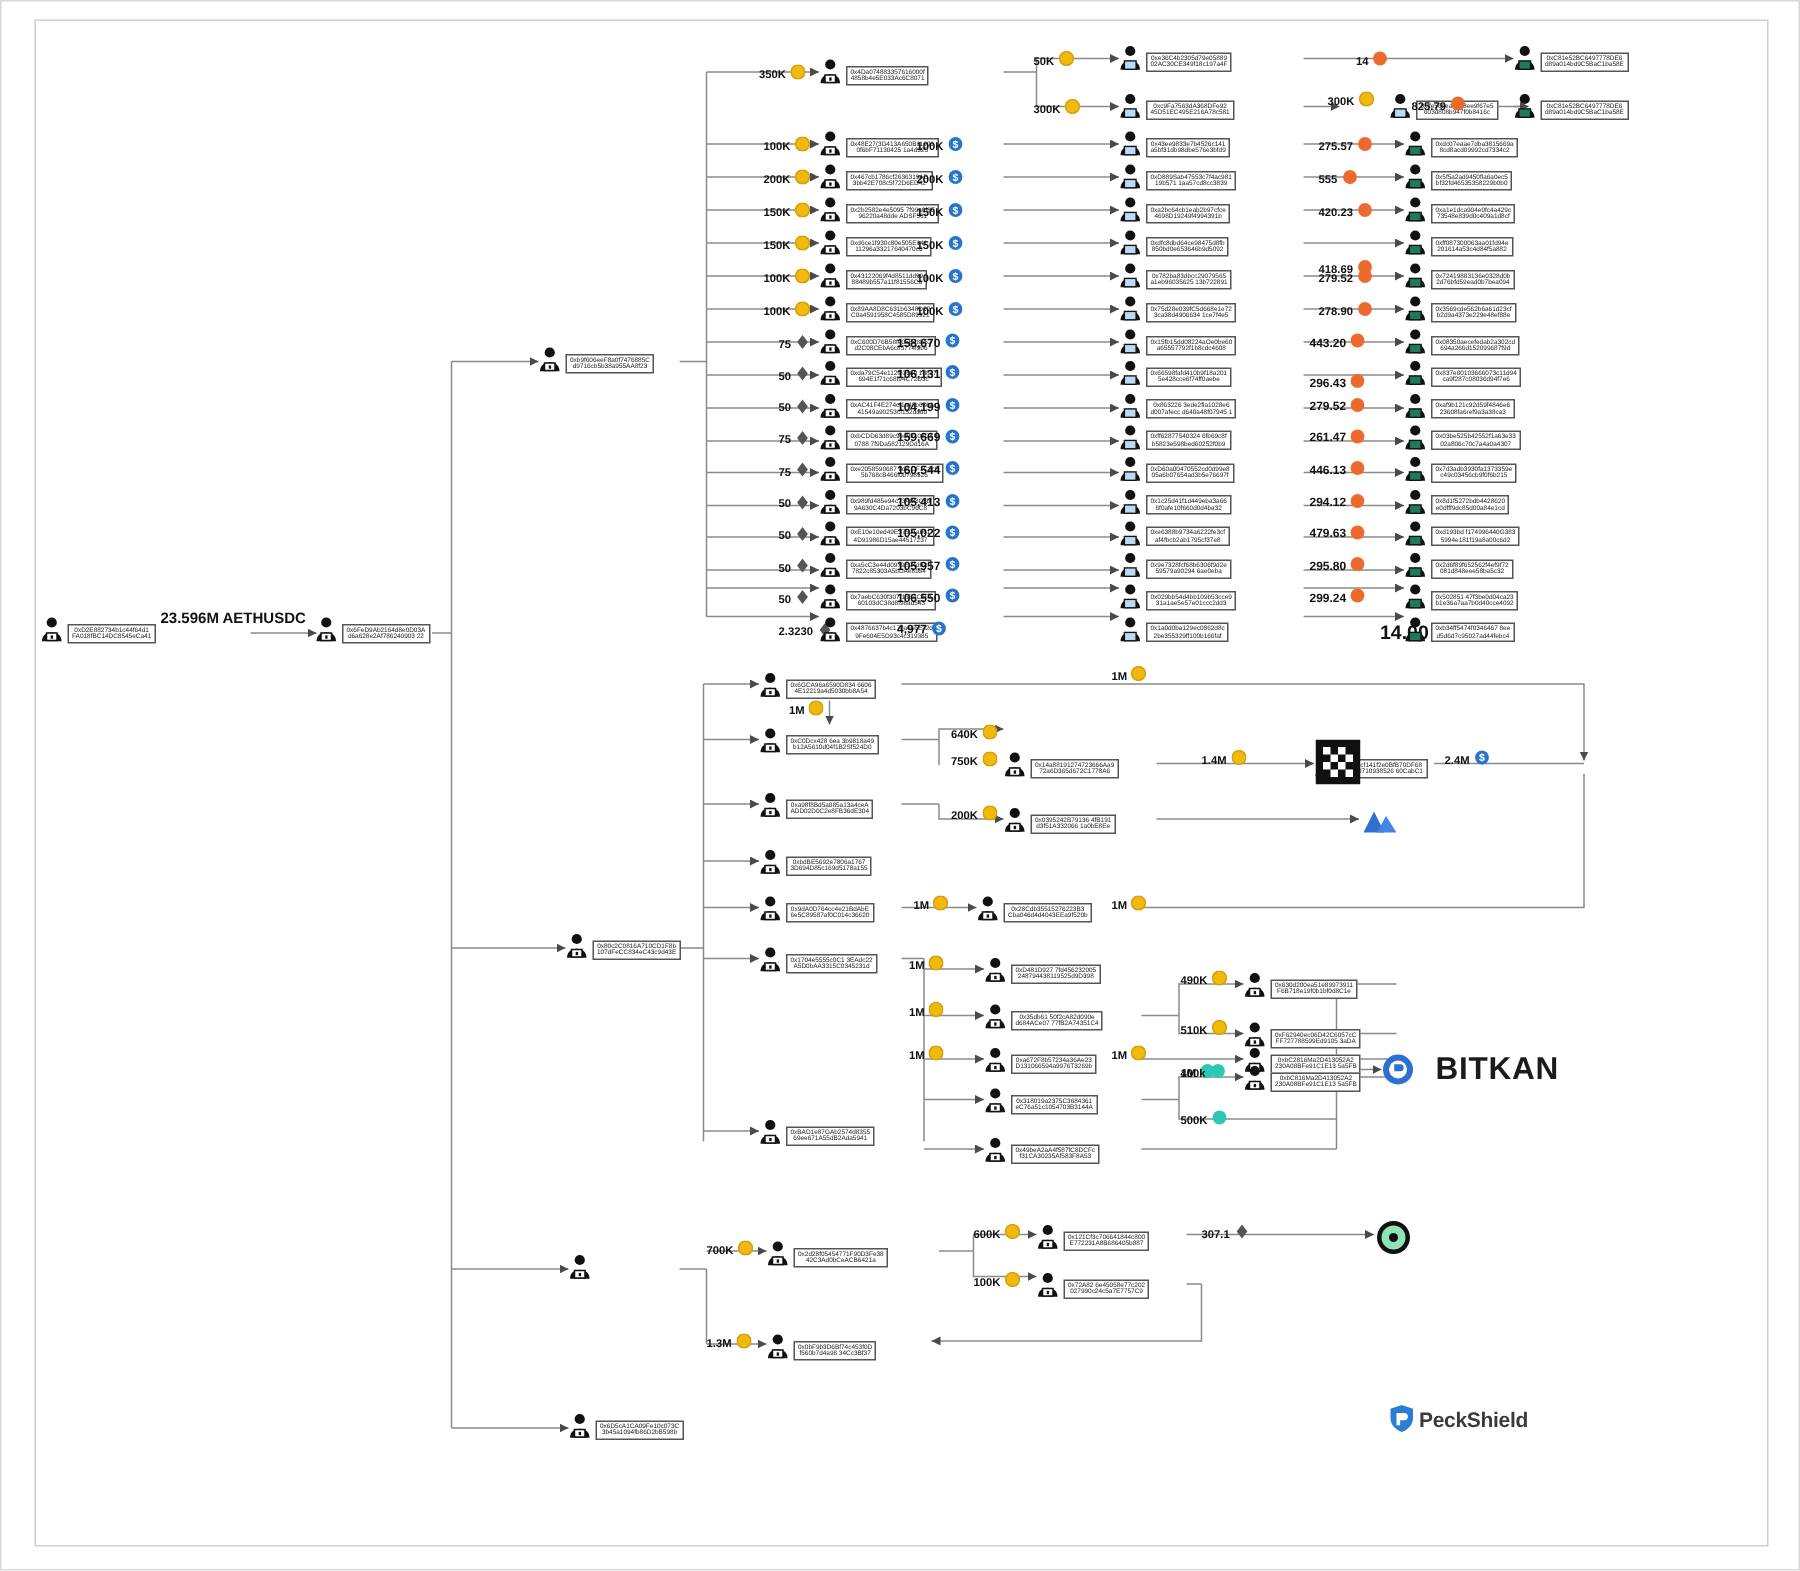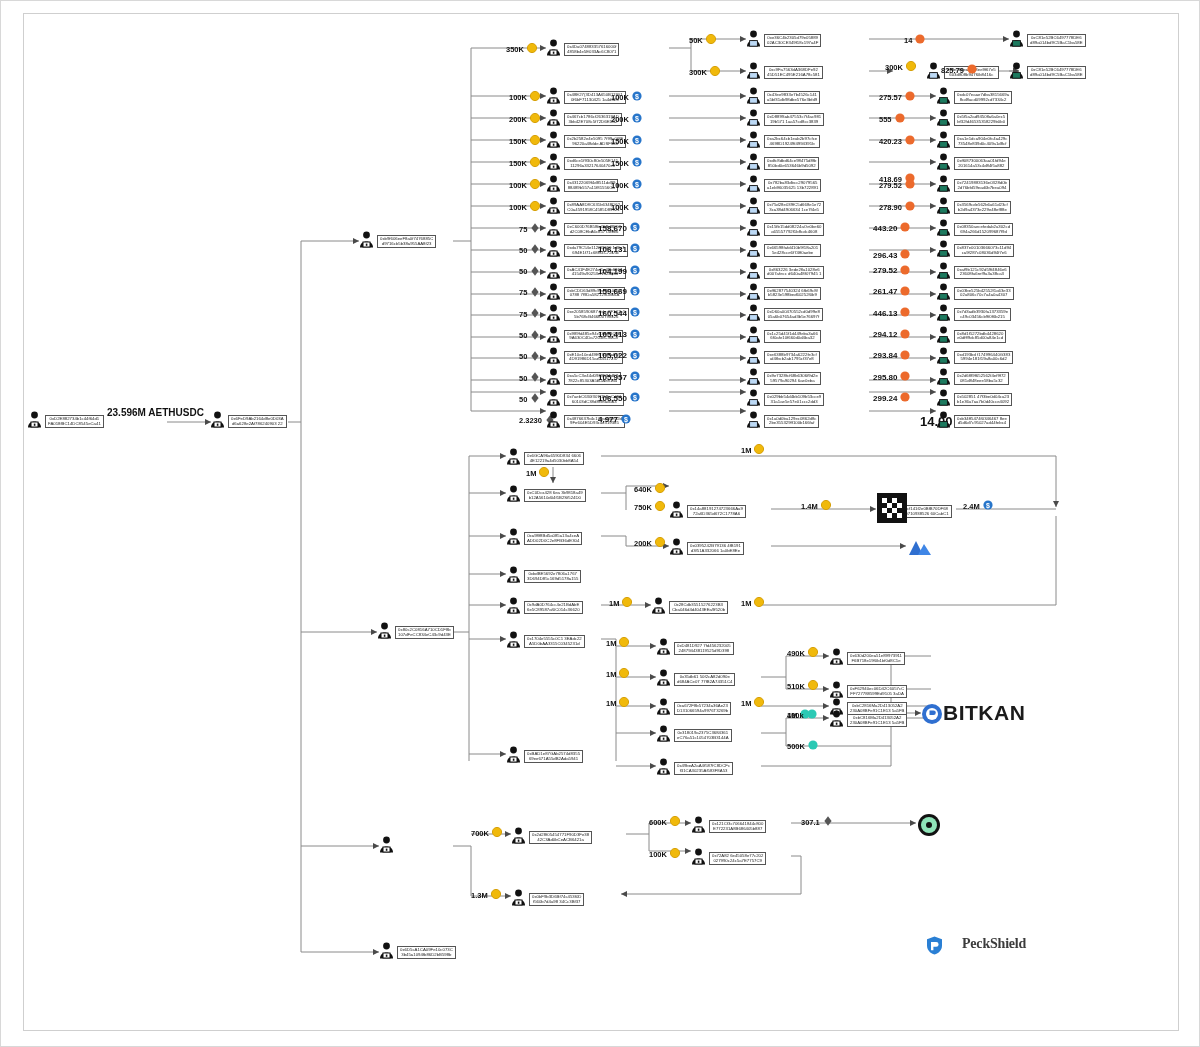--- a/index.html
+++ b/index.html
@@ -24,23 +24,23 @@
     font-family:"Liberation Sans",sans-serif;
     color:#1c1c1c;white-space:nowrap;text-align:center;
   }
   .addrbox .l{display:block;}
   .avatar{flex:0 0 auto;margin-right:3px;}
   .label{
     position:absolute;font-weight:bold;color:#111;
     white-space:nowrap;display:flex;align-items:center;gap:3px;
   }
   .label .coin{display:inline-block;}
-  .logo{position:absolute;display:flex;align-items:flex-end;gap:0;}
+  .logo{position:absolute;display:flex;align-items:center;gap:14px;}
   .logo .txt{font-weight:bold;letter-spacing:.5px;color:#1b1b1b;}
-  .peck{position:absolute;display:flex;align-items:flex-start;gap:19px;font-family:Liberation Serif, serif;}
+  .peck{position:absolute;display:flex;align-items:center;gap:3px;}
   .peck .txt{font-weight:bold;color:#3b3b3b;letter-spacing:-.2px;}
   .bigflow{position:absolute;font-weight:bold;color:#111;white-space:nowrap;}
 </style>
 </head>
 <body>
 
 <div id="canvas">
   <div id="frame"></div>
 
   <svg class="wires">
@@ -1041,21 +1041,21 @@
             <circle cx="7.5" cy="4" r="3.4" fill="#111"></circle>
             <path d="M1 16.5c0-4 3-6 6.5-6s6.5 2 6.5 6z" fill="#111"></path>
             <rect x="3.6" y="10.6" width="7.8" height="5.6" fill="#bcd9f5" stroke="#111" stroke-width=".9"></rect>
           </svg></span>
         <span class="addrbox" style="font-size:4.3px;">
           <span class="l">0xe6388b9734a6222fe3cf</span>
           <span class="l">af4fbcb2ab1795cf37e8</span>
         </span>
       </div>
       <div class="label" style="left: 872px; top: 348.8px; font-size: 8px;">
-        <span>293.84</span>
+        <span>479.63</span>
         <span class="coin"><svg width="10" height="10" viewBox="0 0 10 10">
             <circle cx="5" cy="5" r="4.6" fill="#ec6a2c"></circle>
           </svg></span>
       </div>
       <div class="node" style="left: 935px; top: 345.8px;">
         <span class="avatar"><svg width="15" height="17" viewBox="0 0 15 17">
             <circle cx="7.5" cy="4" r="3.4" fill="#111"></circle>
             <path d="M1 16.5c0-4 3-6 6.5-6s6.5 2 6.5 6z" fill="#111"></path>
             <rect x="3.6" y="10.6" width="7.8" height="5.6" fill="#1d7a5f" stroke="#111" stroke-width=".9"></rect>
           </svg></span>

